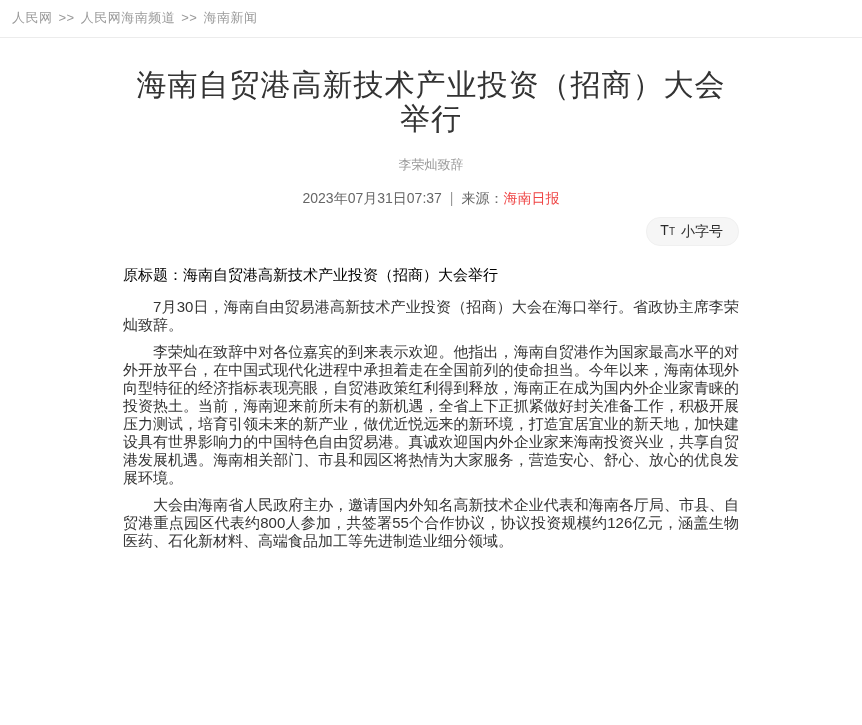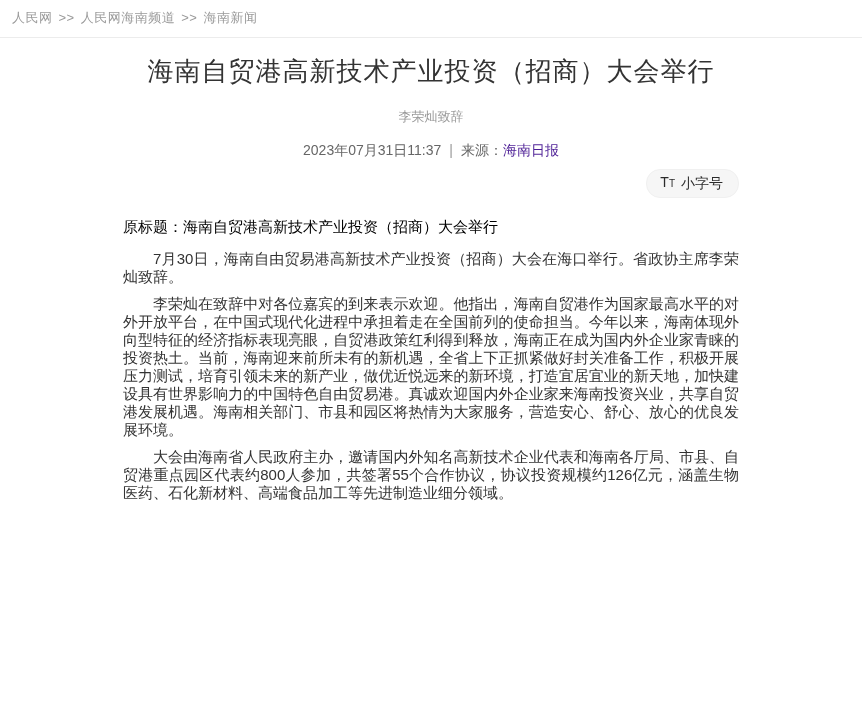--- a/index.html
+++ b/index.html
@@ -32,22 +32,22 @@
   .breadcrumb .sep {
     margin: 0 6px;
     color: #9a9a9a;
   }
   
   .article {
     width: 616px;
     margin: 0 auto;
   }
   .article-title {
-    margin: 16px 0 0 0;
-    font-size: 26px;
+    margin: 30px 0 0 0;
+    font-size: 30px;
     font-weight: 500;
     line-height: 34px;
     text-align: center;
     color: #333333;
     letter-spacing: 1px;
   }
   .article-subtitle {
     margin-top: 20px;
     text-align: center;
     font-size: 13px;
@@ -57,21 +57,21 @@
     margin-top: 16px;
     text-align: center;
     font-size: 14px;
     color: #666666;
   }
   .article-meta .meta-sep {
     margin: 0 8px;
     color: #999999;
   }
   .article-meta a {
-    color: #4c1d95;
+    color: #ef4444;
     text-decoration: none;
     cursor: pointer;
   }
   .toolbar {
     margin-top: 9px;
     text-align: right;
   }
   .font-size-btn {
     display: inline-flex;
     align-items: center;
@@ -113,21 +113,21 @@
     <a>人民网</a><span class="sep">&gt;&gt;</span><a>人民网海南频道</a><span class="sep">&gt;&gt;</span><a>海南新闻</a>
   </div>
 
   <div class="article">
 
     <h1 class="article-title">海南自贸港高新技术产业投资（招商）大会举行</h1>
 
     <div class="article-subtitle">李荣灿致辞</div>
 
     <div class="article-meta">
-      <span>2023年07月31日11:37</span><span class="meta-sep">|</span><span>来源：</span><a>海南日报</a>
+      <span>2023年07月31日07:37</span><span class="meta-sep">|</span><span>来源：</span><a>海南日报</a>
     </div>
 
     <div class="toolbar">
       <button class="font-size-btn">
         <span class="tt-icon">
             <span class="t-big">T</span>
             <span class="t-small">T</span>
           </span>
         <span>小字号</span>
       </button>

